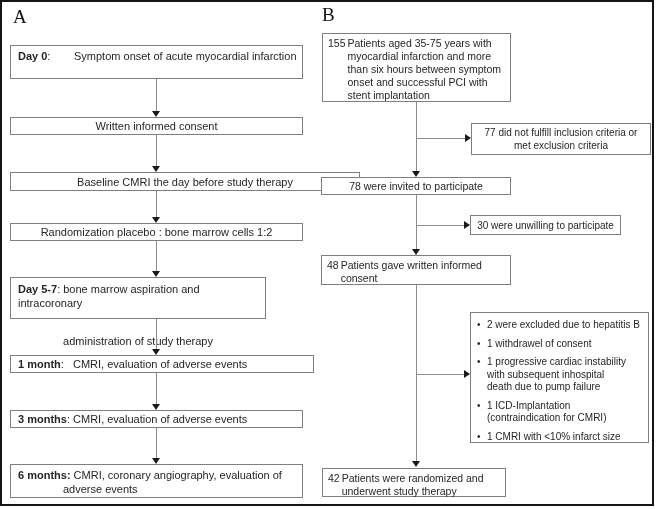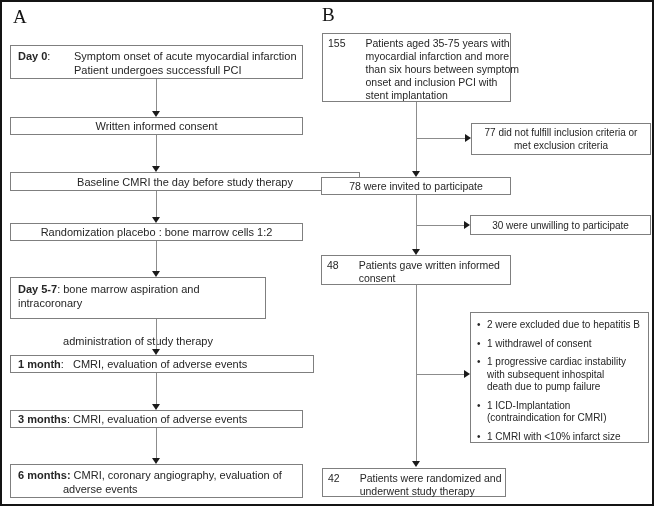--- a/index.html
+++ b/index.html
@@ -28,41 +28,40 @@
     position:absolute;width:0;height:0;
     border-left:4px solid transparent;border-right:4px solid transparent;
     border-top:6px solid #1a1a1a;
   }
   .head-r{
     position:absolute;width:0;height:0;
     border-top:4px solid transparent;border-bottom:4px solid transparent;
     border-left:6px solid #1a1a1a;
   }
   .hang{display:flex;padding:3px 2px 0 5px;}
-  .hang .num{flex:none;margin-right:20px;}
+  .hang .num{flex:none;margin-right:2px;}
   .bmain{font-size:10.5px;line-height:13px;}
   .bside{font-size:10px;line-height:13px;}
   .bullets{padding:6px 2px 0 6px;font-size:10px;line-height:12.5px;}
   .bullet-item{display:flex;margin-bottom:6px;}
   .bullet-dot{flex:none;width:10px;text-align:left;}
   .bt{white-space:pre;}
 </style>
 </head>
 <body>
 
 <div class="frame"></div>
 
 <div class="plabel" style="left:13px;top:6px">A</div>
 
 <div class="box" style="left:10px;top:45px;width:293px;height:34px">
   <div style="display:flex;padding:3px 0 0 7px">
     <span style="flex:none;width:56px"><b>Day 0</b><span>:</span></span>
     <span>
       <div class="nw">Symptom onset of acute myocardial infarction</div>
-      <div class="nw">Patient undergoes successfull PCI</div>
     </span>
   </div>
 </div>
 
 <div class="vline" style="left:156px;top:79px;height:34px"></div>
 <div class="head-d" style="left:152px;top:111px"></div>
 
 <div class="box center" style="left:10px;top:117px;width:293px;height:18px">
   <span class="nw">Written informed consent</span>
 </div>
@@ -113,21 +112,21 @@
 
 <div class="plabel" style="left:322px;top:4px">B</div>
 
 <div class="box bmain" style="left:322px;top:33px;width:189px;height:69px">
   <div class="hang">
     <span class="num">155</span>
     <span>
       <div class="nw">Patients aged 35-75 years with</div>
       <div class="nw">myocardial infarction and more</div>
       <div class="nw">than six hours between symptom</div>
-      <div class="nw">onset and inclusion PCI with</div>
+      <div class="nw">onset and successful PCI with</div>
       <div class="nw">stent implantation</div>
     </span>
   </div>
 </div>
 
 <div class="vline" style="left:416px;top:102px;height:71px"></div>
 <div class="head-d" style="left:412px;top:171px"></div>
 
 <div class="hline" style="left:416px;top:138px;width:50px"></div>
 <div class="head-r" style="left:465px;top:134px"></div>
@@ -140,21 +139,21 @@
 <div class="box bmain center" style="left:321px;top:177px;width:190px;height:18px">
   <span class="nw">78 were invited to participate</span>
 </div>
 
 <div class="vline" style="left:416px;top:195px;height:55px"></div>
 <div class="head-d" style="left:412px;top:249px"></div>
 
 <div class="hline" style="left:416px;top:225px;width:49px"></div>
 <div class="head-r" style="left:464px;top:221px"></div>
 
-<div class="box bside center" style="left:470px;top:215px;width:181px;height:20px">
+<div class="box bside center" style="left:470px;top:215px;width:151px;height:20px">
   <span class="nw">30 were unwilling to participate</span>
 </div>
 
 <div class="box bmain" style="left:321px;top:255px;width:190px;height:30px">
   <div class="hang">
     <span class="num">48</span>
     <span>
       <div class="nw">Patients gave written informed</div>
       <div class="nw">consent</div>
     </span>

